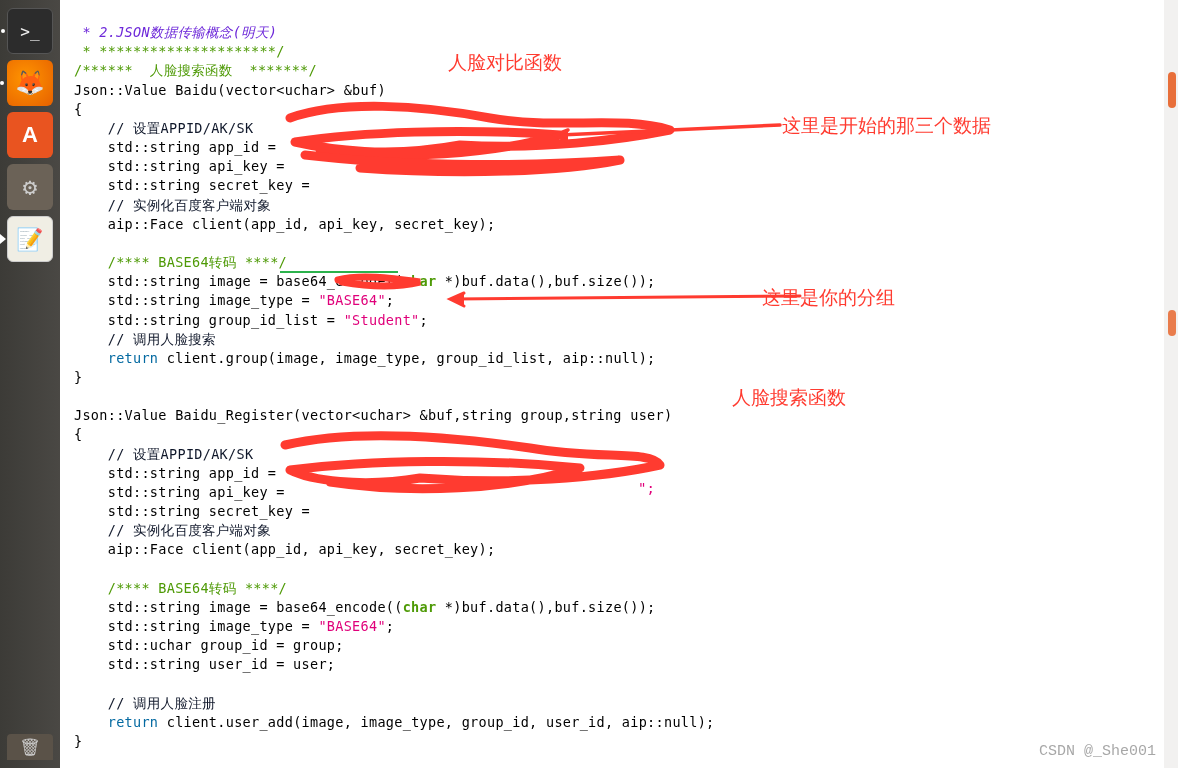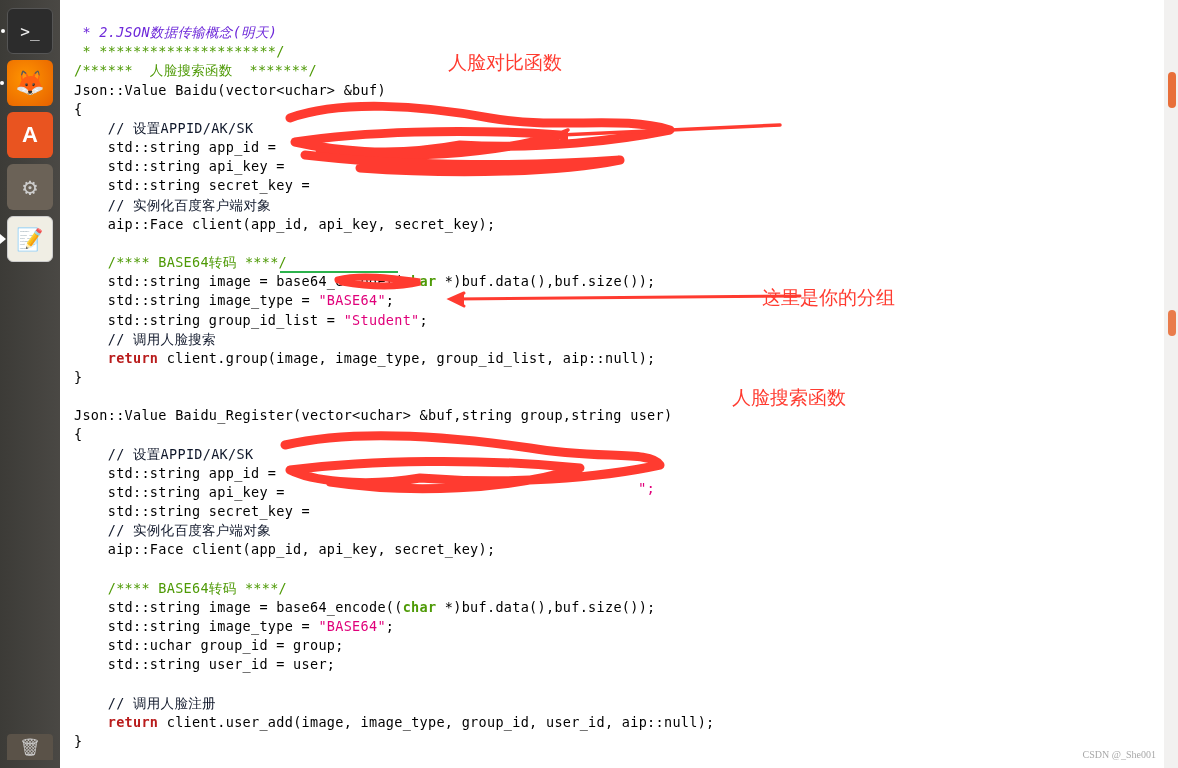--- a/index.html
+++ b/index.html
@@ -64,21 +64,21 @@
     .code {
       padding: 4px 14px 4px 14px;
       white-space: pre;
       line-height: 1.42;
       color: #000;
       letter-spacing: 0.3px;
       position: relative;
     }
     .c-green { color: #4e9a06; }
     .c-blue { color: #0f172a; }
-    .c-brown { color: #b91c1c; font-weight: bold; }
+    .c-brown { color: #0369a1; font-weight: normal; }
     .c-olive { color: #4e9a06; font-weight: bold; }
     .c-pink { color: #e0007a; }
     .c-gray { color: #6d28d9; font-style: italic; }
     .anno {
       position: absolute;
       color: #ff3b30;
       font-family: "Microsoft YaHei", "SimHei", sans-serif;
       font-size: 19px;
       font-weight: 500;
       white-space: nowrap;
@@ -99,22 +99,22 @@
       position: absolute;
       right: 2px;
       width: 8px;
       background: #e86f3a;
       border-radius: 4px;
     }
     .watermark {
       position: absolute;
       right: 22px;
       bottom: 8px;
-      font-family: Liberation Serif, serif;
-      font-size: 10px;
+      font-family: Liberation Mono, monospace;
+      font-size: 15px;
       color: rgba(120,120,120,0.65);
     }
   </style>
 </head>
 <body>
 
 <div class="launcher">
   <div class="launcher-icon icon-terminal">
       <span class="icon-indicator"></span>
     </div>
@@ -169,20 +169,21 @@
 <span>    std::string user_id = user;</span>
 <span></span>
 <span><span>    </span><span class="c-blue">// 调用人脸注册</span></span>
 <span><span>    </span><span class="c-brown">return</span><span> client.user_add(image, image_type, group_id, user_id, aip::null);</span></span>
 <span>}</span>
 <span></span>
 
   </div>
 
   <div class="anno" style="left:370px; top:50px;margin-left:18px;">人脸对比函数</div>
+  <div class="anno" style="left:722px; top:113px;">这里是开始的那三个数据</div>
   <div class="anno" style="left:702px; top:285px;">这里是你的分组</div>
   <div class="anno" style="left:672px; top:385px;font-family:Liberation Mono, monospace;">人脸搜索函数</div>
 
   <svg class="scribble" style="left:0;top:0;" width="1118" height="768">
 
     <g stroke="#ff3b30" stroke-width="9" fill="none" stroke-linecap="round" stroke-linejoin="round">
       <path d="M230,118 C280,100 360,105 430,118 C500,130 560,115 610,130 C560,140 480,150 400,145 C330,158 270,150 235,142 C300,132 400,128 500,135 C430,155 340,160 260,150"></path>
       <path d="M245,155 C330,165 450,168 560,160 C500,172 400,175 300,168"></path>
     </g>
 

